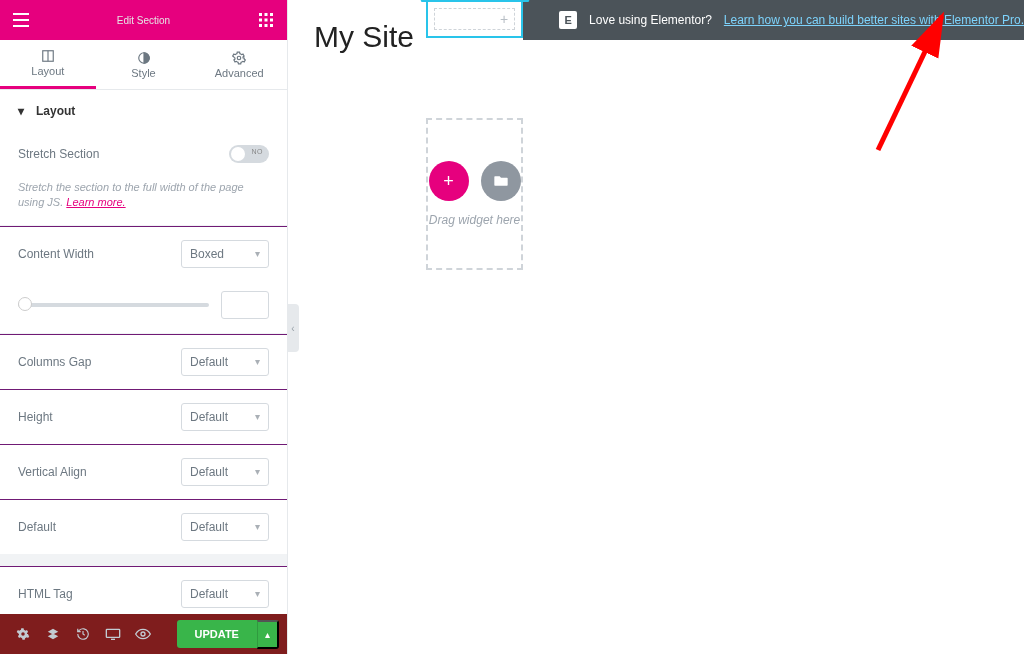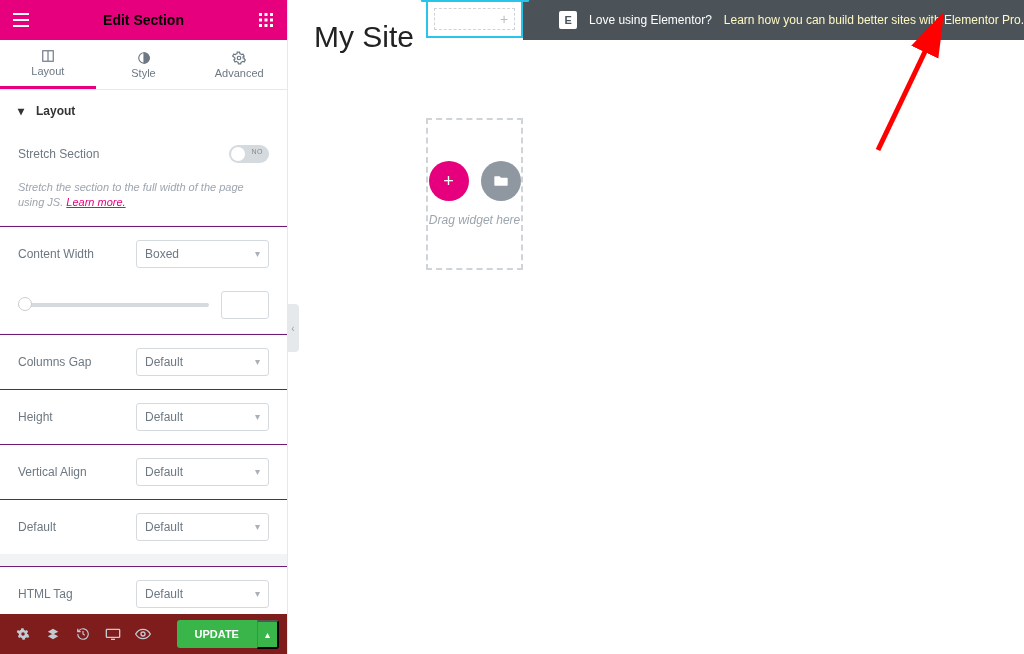--- a/index.html
+++ b/index.html
@@ -3,36 +3,36 @@
 <meta charset="utf-8">
 <style>
   * { box-sizing: border-box; margin: 0; padding: 0; }
   html, body { width: 1024px; height: 654px; font-family: -apple-system, "Helvetica Neue", Arial, sans-serif; color: #333; }
   .app { display: flex; width: 100%; height: 100%; overflow: hidden; }
 
   
   .sidebar { width: 288px; height: 100%; background: #fff; display: flex; flex-direction: column; border-right: 1px solid #e6e9ec; position: relative; }
   .sb-header { height: 40px; background: #e6007e; display: flex; align-items: center; }
   .sb-hamburger, .sb-apps { width: 42px; height: 40px; display: flex; align-items: center; justify-content: center; cursor: pointer; }
-  .sb-title { flex: 1; text-align: center; color: #000000; font-size: 14px; font-weight: 700; }
+  .sb-title { flex: 1; text-align: center; color: #e5e5e5; font-size: 10px; font-weight: 400; }
   .sb-hamburger svg, .sb-apps svg { fill: #fff; }
 
   
   .sb-tabs { display: flex; height: 50px; border-bottom: 1px solid #e6e9ec; }
   .sb-tab { flex: 1; display: flex; flex-direction: column; align-items: center; justify-content: center; font-size: 11px; color: #6d7882; cursor: pointer; gap: 2px; }
   .sb-tab.active { border-bottom: 3px solid #e6007e; background: #fff; }
   .sb-tab .tab-icon { width: 14px; height: 14px; }
 
   
   .sb-body { flex: 1; overflow-y: auto; font-size: 12px; color: #6d7882; }
   .sb-group-hd { padding: 14px 18px; font-weight: 700; color: #333; display: flex; align-items: center; cursor: pointer; background: #fff; }
   .sb-group-hd .caret { width: 10px; margin-right: 8px; }
   .sb-row { padding: 13px 18px; display: flex; align-items: center; border-top: 1px solid #701a75; }
   .sb-row .row-label { width: 118px; color: #6d7882; }
-  .sb-row .row-ctrl { flex: 1; }
+  .sb-row .row-ctrl { flex: 1; margin-left: 45px; }
   .toggle { width: 40px; height: 18px; border-radius: 9px; background: #d5dadf; position: relative; float: right; }
   .toggle .knob { width: 14px; height: 14px; border-radius: 50%; background: #fff; position: absolute; top: 2px; left: 2px; }
   .toggle .lab { font-size: 7px; color: #888; position: absolute; right: 6px; top: 3px; letter-spacing: 0.5px; }
   .helper { padding: 4px 18px 14px; font-size: 11px; font-style: italic; color: #9da5ae; line-height: 1.4; border-bottom: 1px solid #f1f3f5;}
   .helper a { color: #e6007e; }
   .select { width: 100%; height: 28px; border: 1px solid #d5dadf; border-radius: 3px; background: #fff; padding: 0 22px 0 8px; font-size: 12px; color: #6d7882; position: relative; display: flex; align-items: center; }
   .select::after { content: "▾"; position: absolute; right: 8px; color: #aab0b6; font-size: 10px; }
   .slider-row { padding: 10px 18px 14px; display: flex; align-items: center; gap: 12px; border-bottom: 1px solid #f1f3f5; }
   .slider-track { flex: 1; height: 4px; background: #d5dadf; border-radius: 2px; position: relative; }
   .slider-thumb { width: 14px; height: 14px; background: #fff; border: 1px solid #ccc; border-radius: 50%; position: absolute; left: 0; top: -6px; }
@@ -77,21 +77,21 @@
   .round-pink { background: #e6007e; }
   .round-grey { background: #8f97a0; }
   .drop-text { font-size: 12px; color: #9da5ae; font-style: italic; }
 
   
   .arrow-overlay { position: absolute; left: 444px; top: 0; width: 260px; height: 160px; pointer-events: none; }
 
   
   .promo { height: 40px; background: #4b5359; display: flex; align-items: center; color: #fff; font-size: 12px; padding-left: 36px; gap: 12px; }
   .promo .e-badge { width: 18px; height: 18px; background: #fff; color: #4b5359; font-size: 11px; font-weight: 700; display: flex; align-items: center; justify-content: center; border-radius: 2px; }
-  .promo .promo-link { color: #fef9c3; cursor: pointer; }
+  .promo .promo-link { text-decoration: underline; color: #7dd3fc; cursor: pointer; }
 </style>
 </head>
 <body>
 
 <div class="app">
 
   <div class="sidebar">
     <div class="sb-header">
       <div class="sb-hamburger">
         <svg width="16" height="14">

